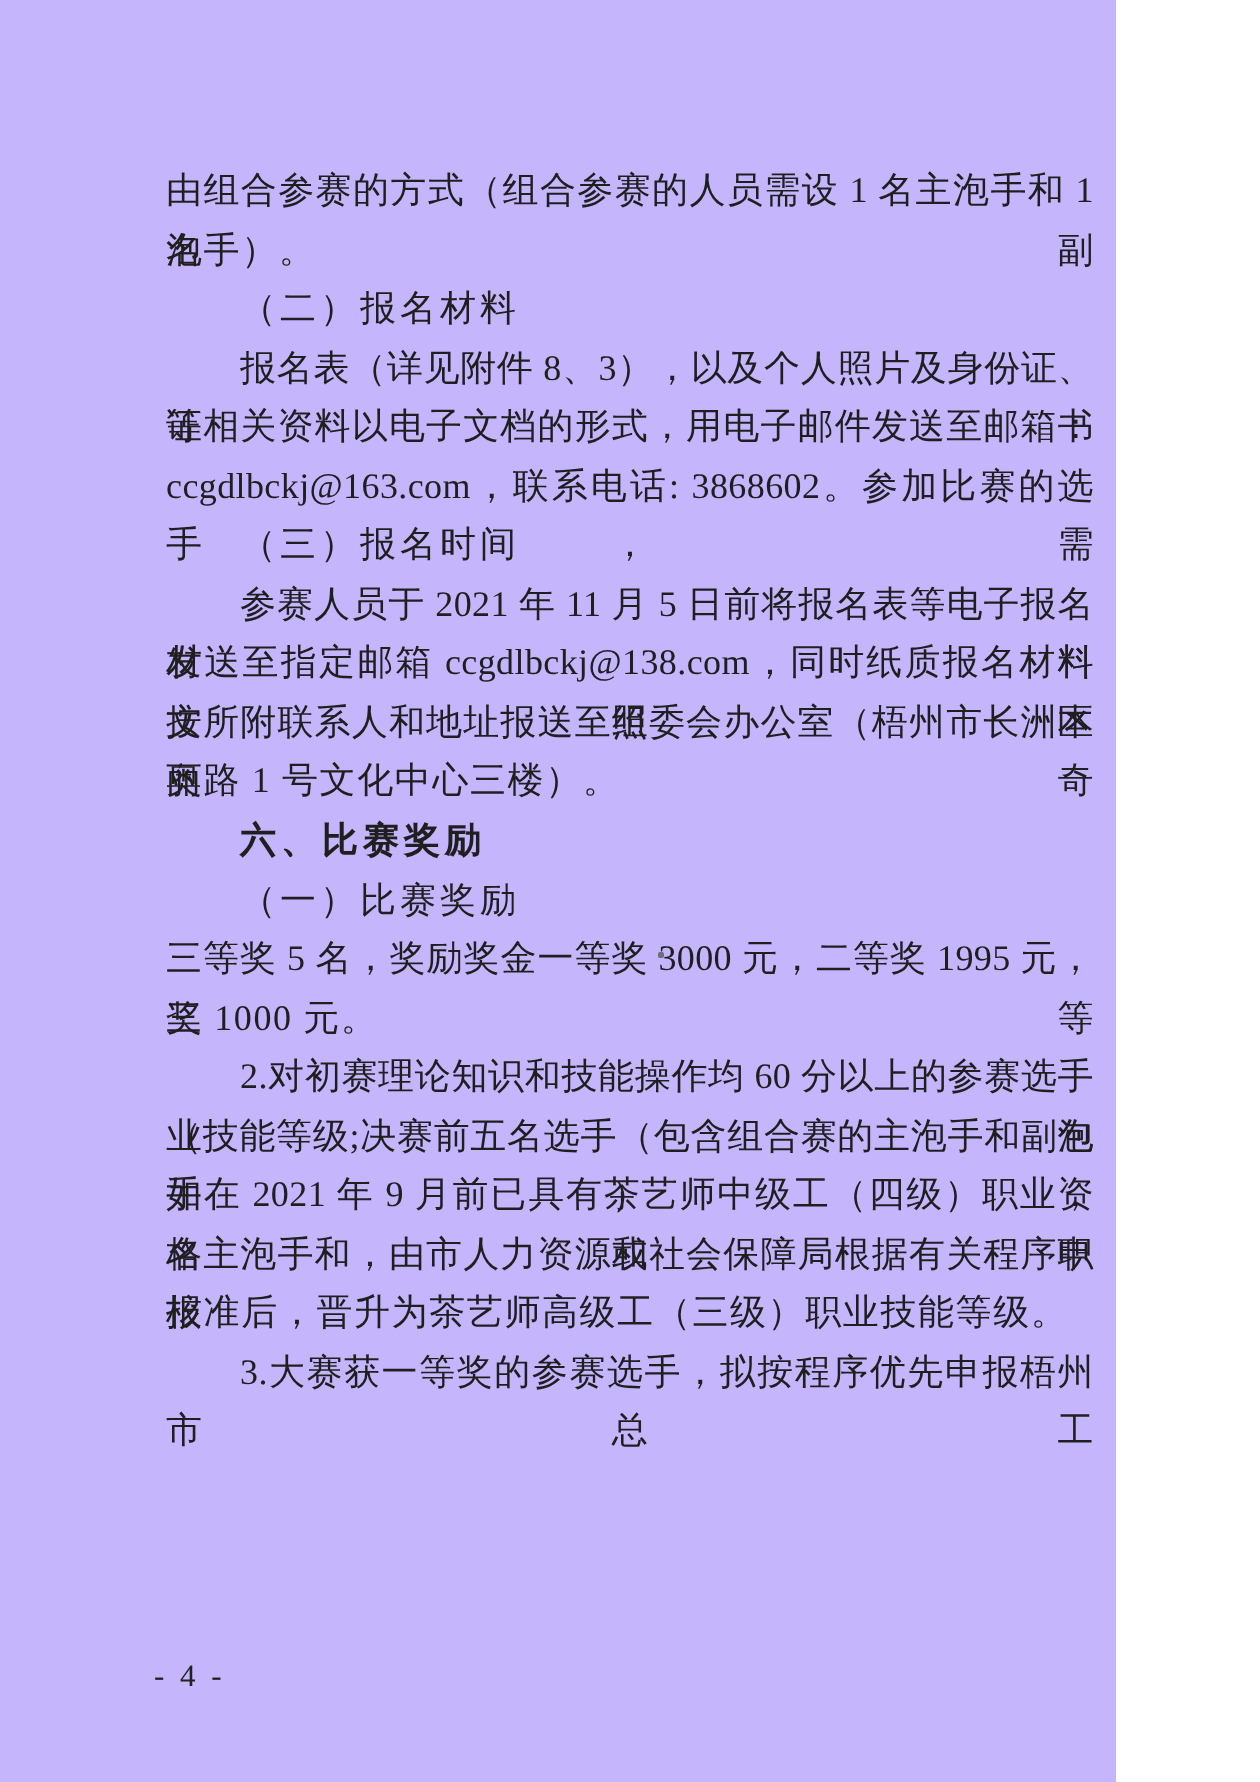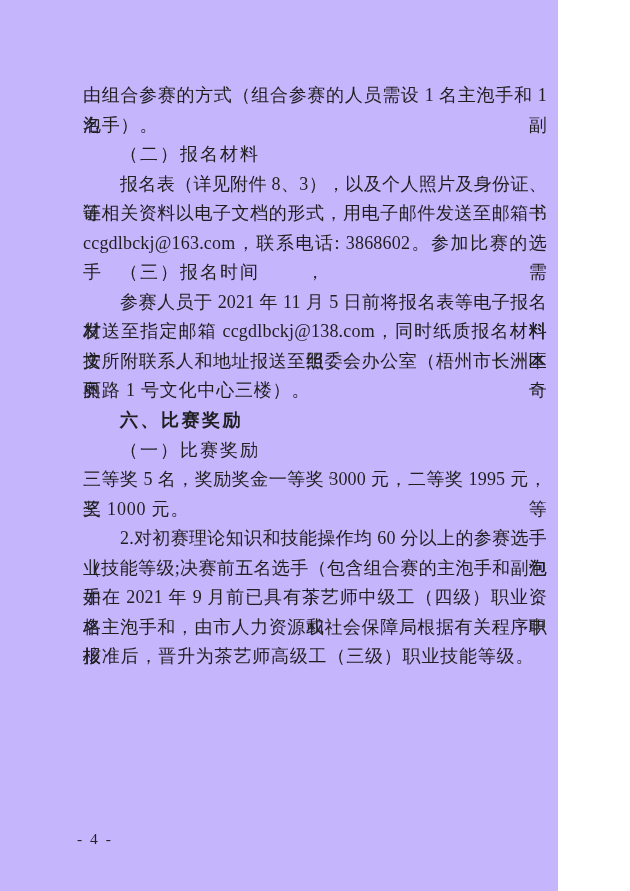--- a/index.html
+++ b/index.html
@@ -86,16 +86,17 @@
       <div class="doc-line">丽路 1 号文化中心三楼）。</div>
       <div class="doc-line indent hei">六、比赛奖励</div>
       <div class="doc-line indent kai">（一）比赛奖励</div>
       <div class="doc-line justify">三等奖 5 名，奖励奖金一等奖 3000 元，二等奖 1995 元，三等</div>
       <div class="doc-line">奖 1000 元。</div>
       <div class="doc-line indent justify">2.对初赛理论知识和技能操作均 60 分以上的参赛选手（包</div>
       <div class="doc-line justify">业技能等级;决赛前五名选手（包含组合赛的主泡手和副泡手），</div>
       <div class="doc-line justify">如在 2021 年 9 月前已具有茶艺师中级工（四级）职业资格或职</div>
       <div class="doc-line justify">名主泡手和，由市人力资源和社会保障局根据有关程序申报</div>
       <div class="doc-line">核准后，晋升为茶艺师高级工（三级）职业技能等级。</div>
+      <div class="doc-line indent justify">3.大赛获一等奖的参赛选手，拟按程序优先申报梧州市总工</div>
     </div>
   <div class="scan-speck"></div>
   <div class="page-number">- 4 -</div>
 </div>
 
 </body></html>

